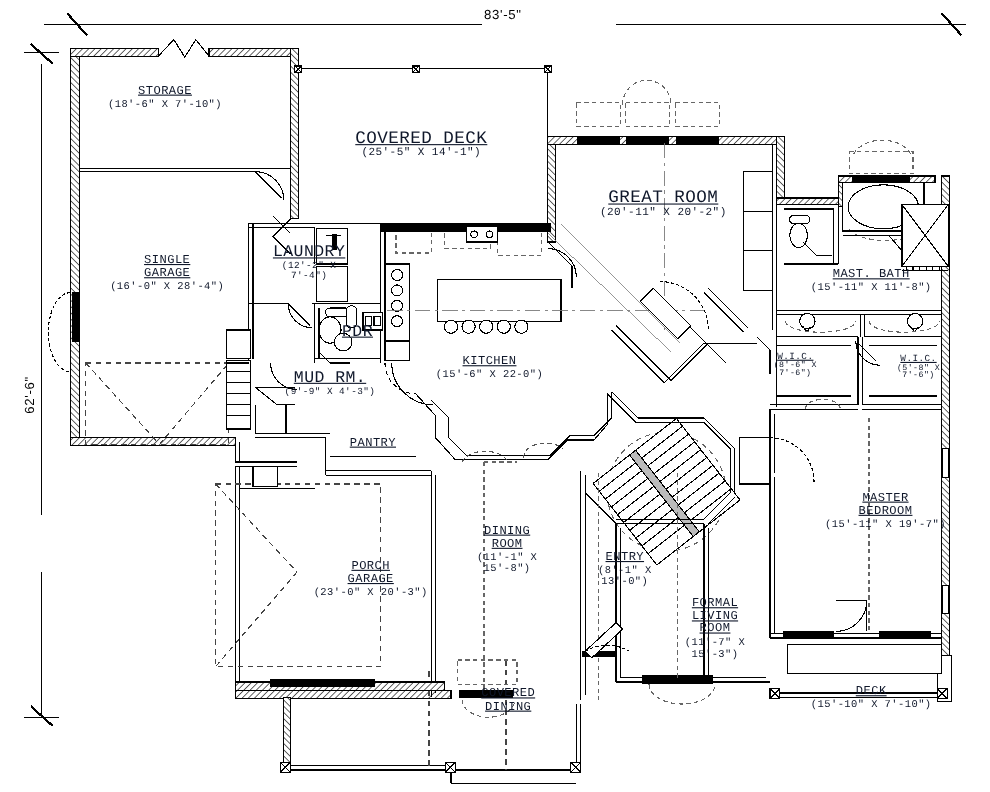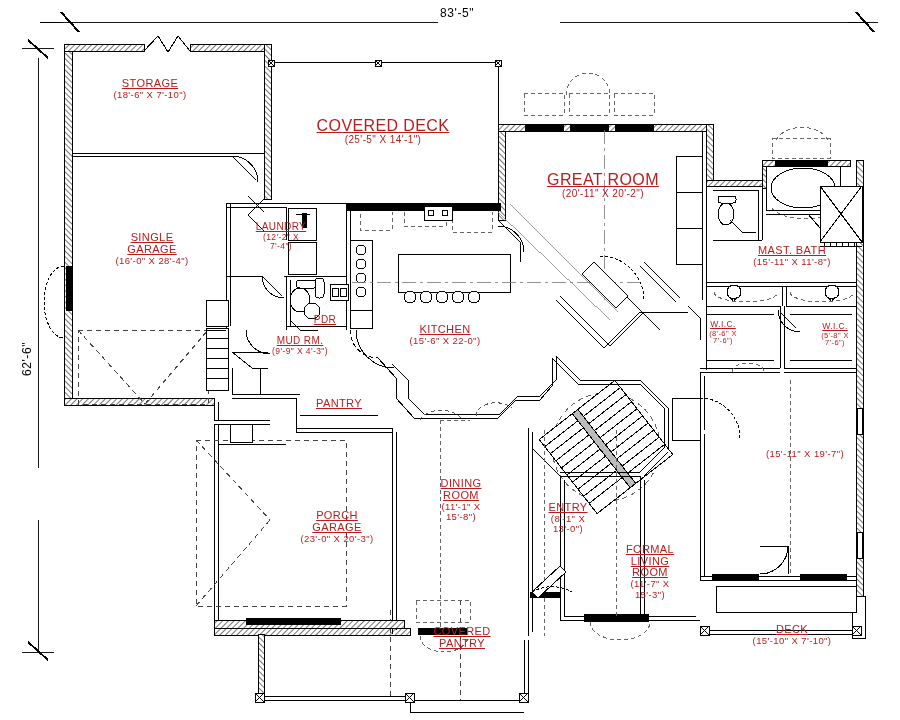--- a/index.html
+++ b/index.html
@@ -25,42 +25,42 @@
     left: 0;
     top: 0;
     width: 900px;
     height: 720px;
     display: block;
   }
   
   .room-label {
     position: absolute;
     text-align: center;
-    color: #b91c1c;
-    font-family: Liberation Sans, sans-serif;
+    color: #0f172a;
+    font-family: Liberation Mono, monospace;
     line-height: 1.06;
     letter-spacing: 0.4px;
     -webkit-font-smoothing: none;
     pointer-events: none;
   }
   .room-label .rl-name {
     display: block;
     font-size: 11px;
     text-decoration: underline;
     text-underline-offset: 1px;
     white-space: pre-line;
     font-stretch: condensed;
   }
   .room-label .rl-dim {
     display: block;
     font-size: 9.5px;
     margin-top: 0.5px;
     white-space: pre-line;
   }
-  .room-label.small .rl-name { font-size: 10px; }
+  .room-label.small .rl-name { font-size: 15px; }
   .room-label.small .rl-dim  { font-size: 8.5px; }
   .room-label.tiny .rl-name  { font-size: 8.5px; }
   .room-label.tiny .rl-dim   { font-size: 7.5px; }
   .room-label.big .rl-name   { font-size: 16px; }
   .room-label.big .rl-dim    { font-size: 10px; }
 
   .dim-label {
     position: absolute;
     color: #000000;
     font-size: 12px;
@@ -579,21 +579,21 @@
       </div>
       <div class="room-label small" style="left: 236px; top: 222px; width: 90px;">
         <span class="rl-name">LAUNDRY</span>
         <span class="rl-dim">(12'-2" X
 7'-4")</span>
       </div>
       <div class="room-label" style="left: 722px; top: 245px; width: 140px;">
         <span class="rl-name">MAST. BATH</span>
         <span class="rl-dim">(15'-11" X 11'-8")</span>
       </div>
-      <div class="room-label small" style="left: 304px; top: 294px; width: 42px; margin-top: 21px;">
+      <div class="room-label small" style="left: 304px; top: 294px; width: 42px;">
         <span class="rl-name">PDR</span>
       </div>
       <div class="room-label" style="left: 380px; top: 324px; width: 130px;">
         <span class="rl-name">KITCHEN</span>
         <span class="rl-dim">(15'-6" X 22-0")</span>
       </div>
       <div class="room-label tiny" style="left: 692px; top: 320px; width: 62px;">
         <span class="rl-name">W.I.C.</span>
         <span class="rl-dim">(8'-6" X
 7'-6")</span>
@@ -604,20 +604,22 @@
 7'-6")</span>
       </div>
       <div class="room-label small" style="left: 252px; top: 336px; width: 96px;">
         <span class="rl-name">MUD RM.</span>
         <span class="rl-dim">(9'-9" X 4'-3")</span>
       </div>
       <div class="room-label" style="left: 300px; top: 398px; width: 78px;">
         <span class="rl-name">PANTRY</span>
       </div>
       <div class="room-label" style="left: 740px; top: 448px; width: 130px;">
+        <span class="rl-name">MASTER
+BEDROOM</span>
         <span class="rl-dim">(15'-11" X 19'-7")</span>
       </div>
       <div class="room-label" style="left: 422px; top: 478px; width: 78px;">
         <span class="rl-name">DINING
 ROOM</span>
         <span class="rl-dim">(11'-1" X
 15'-8")</span>
       </div>
       <div class="room-label" style="left: 532px; top: 502px; width: 72px;">
         <span class="rl-name">ENTRY</span>
@@ -635,17 +637,17 @@
 ROOM</span>
         <span class="rl-dim">(11'-7" X
 15'-3")</span>
       </div>
       <div class="room-label" style="left: 722px; top: 624px; width: 140px;">
         <span class="rl-name">DECK</span>
         <span class="rl-dim">(15'-10" X 7'-10")</span>
       </div>
       <div class="room-label" style="left: 412px; top: 626px; width: 100px;">
         <span class="rl-name">COVERED
-PANTRY</span>
+DINING</span>
       </div>
     </div>
 
 </div>
 
 </body></html>

